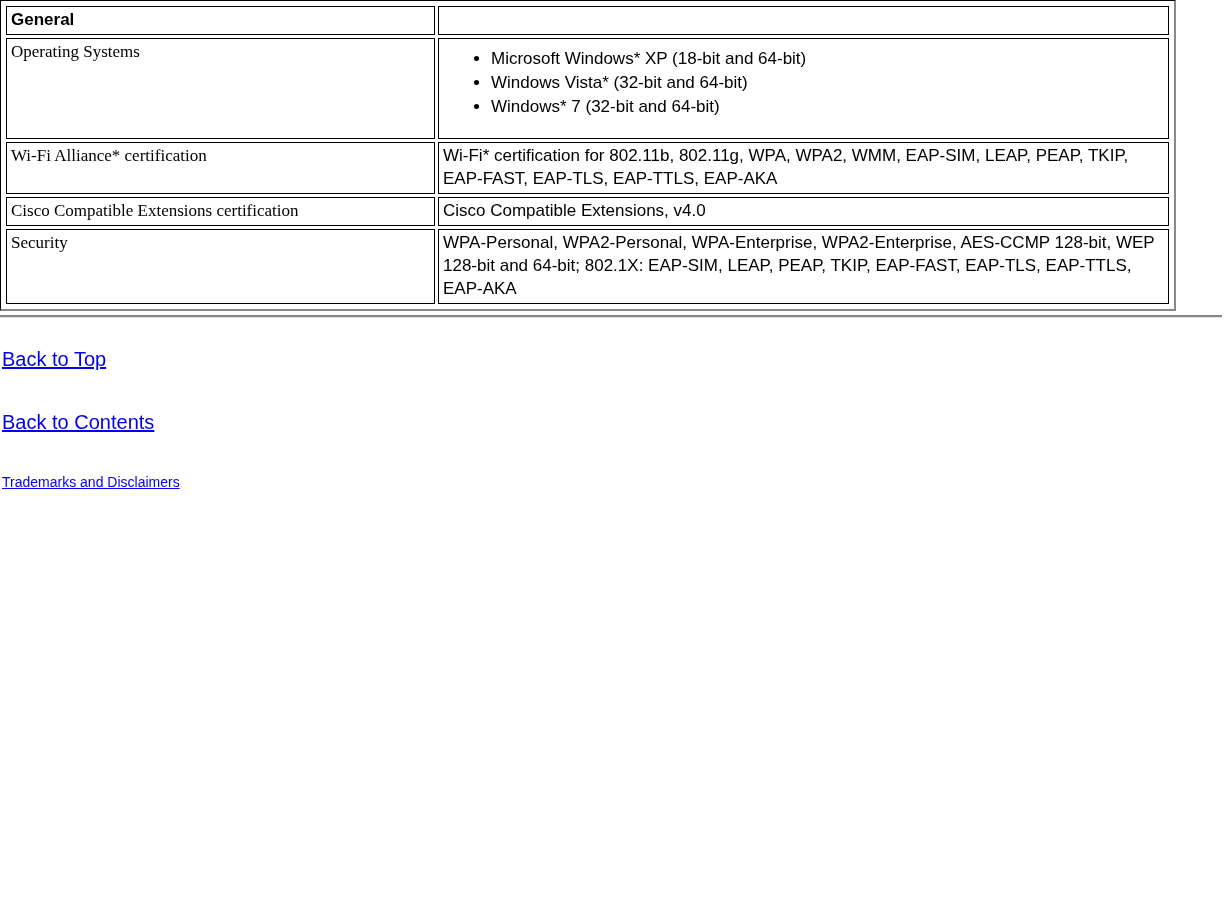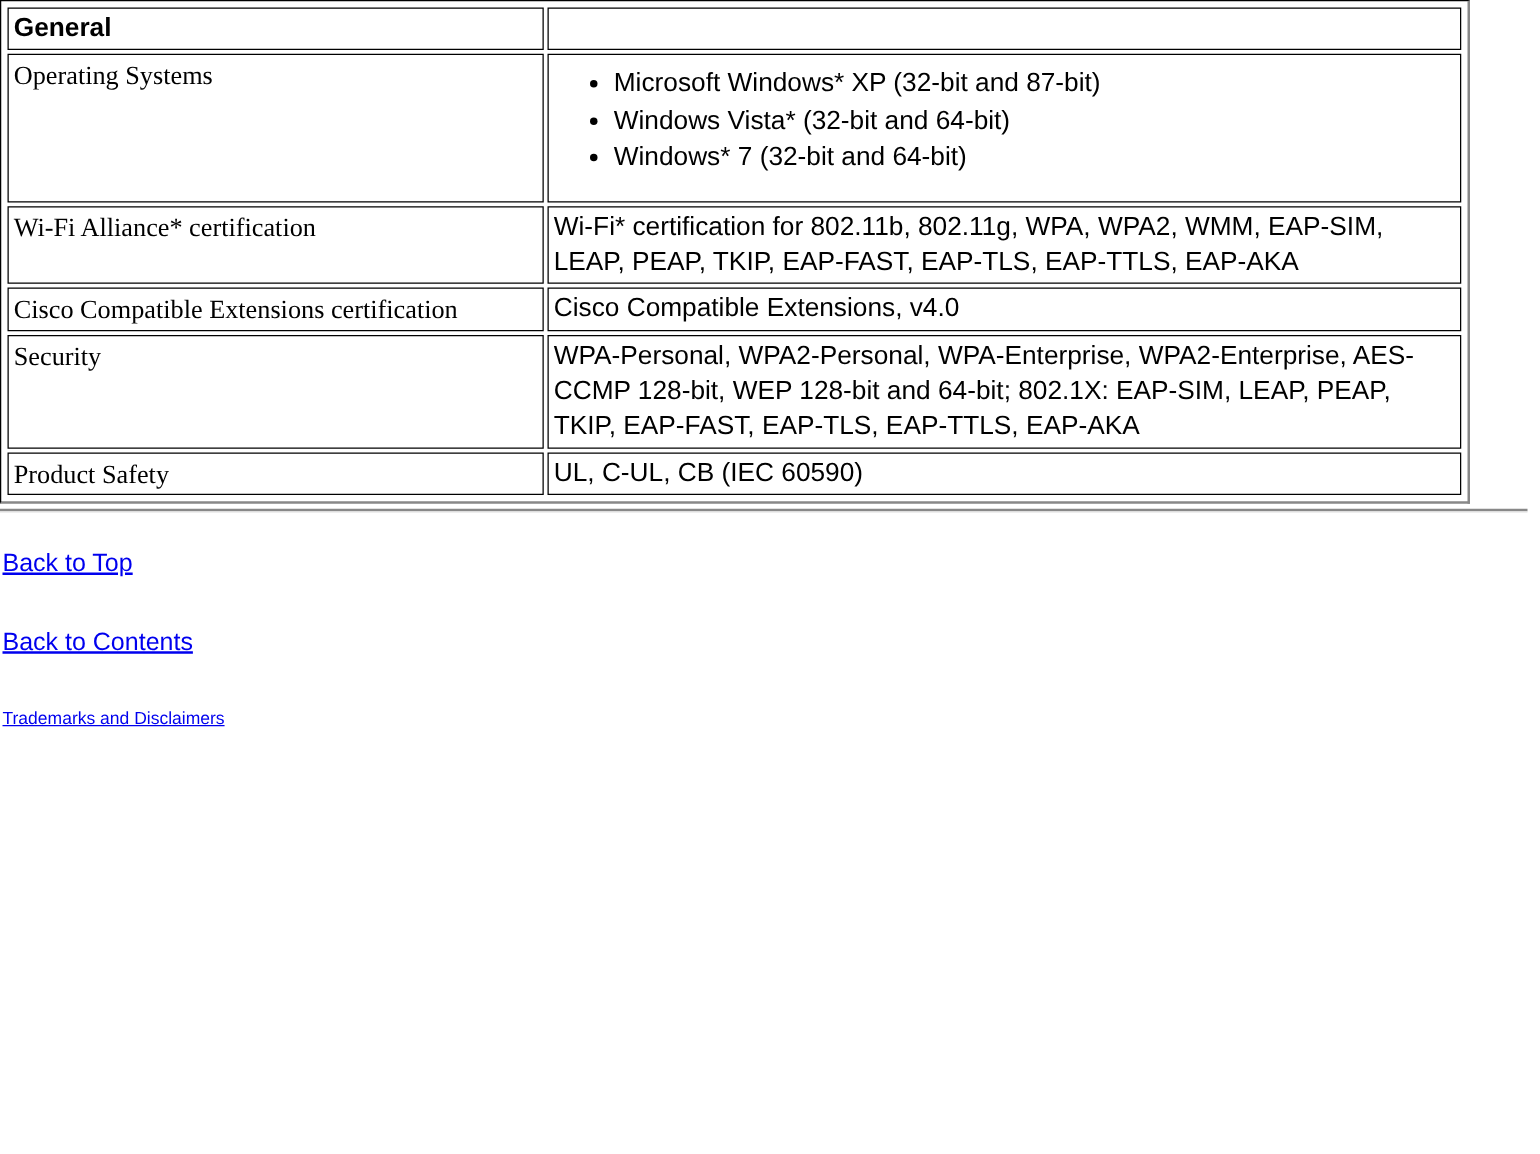--- a/index.html
+++ b/index.html
@@ -25,21 +25,21 @@
     }
     table.spec {
       border-collapse: separate;
       border-spacing: 3px;
       width: 100%;
     }
     table.spec td {
       border: 1px solid #000;
       padding: 2px 4px;
       vertical-align: top;
-      font-size: 21px;
+      font-size: 17px;
       line-height: 1.35;
     }
     td.header-cell {
       font-weight: bold;
       width: 429px;
     }
     td.label-cell {
       width: 429px;
       font-family: Liberation Serif, serif;
     }
@@ -89,41 +89,37 @@
     <table class="spec">
       <tbody>
           <tr>
         <td class="header-cell">General</td>
         <td class="empty-header-right"></td>
       </tr>
       <tr>
         <td class="label-cell">Operating Systems</td>
         <td class="value-cell">
           <ul class="os-list">
-            <li>Microsoft Windows* XP (32-bit and 87-bit)</li>
+            <li>Microsoft Windows* XP (18-bit and 64-bit)</li>
             <li>Windows Vista* (32-bit and 64-bit)</li>
             <li>Windows* 7 (32-bit and 64-bit)</li>
           </ul>
         </td>
       </tr>
       <tr>
         <td class="label-cell">Wi-Fi Alliance* certification</td>
         <td class="value-cell">Wi-Fi* certification for 802.11b, 802.11g, WPA, WPA2, WMM, EAP-SIM, LEAP, PEAP, TKIP, EAP-FAST, EAP-TLS, EAP-TTLS, EAP-AKA</td>
       </tr>
       <tr>
         <td class="label-cell">Cisco Compatible Extensions certification</td>
         <td class="value-cell">Cisco Compatible Extensions, v4.0</td>
       </tr>
       <tr>
         <td class="label-cell">Security</td>
         <td class="value-cell">WPA-Personal, WPA2-Personal, WPA-Enterprise, WPA2-Enterprise, AES-CCMP 128-bit, WEP 128-bit and 64-bit; 802.1X: EAP-SIM, LEAP, PEAP, TKIP, EAP-FAST, EAP-TLS, EAP-TTLS, EAP-AKA</td>
-      </tr>
-      <tr>
-        <td class="label-cell">Product Safety</td>
-        <td class="value-cell">UL, C-UL, CB (IEC 60590)</td>
       </tr>
     </tbody>
       </table>
   </div>
 </div>
 
 <hr class="divider">
 
 <div class="links">
   <p>

